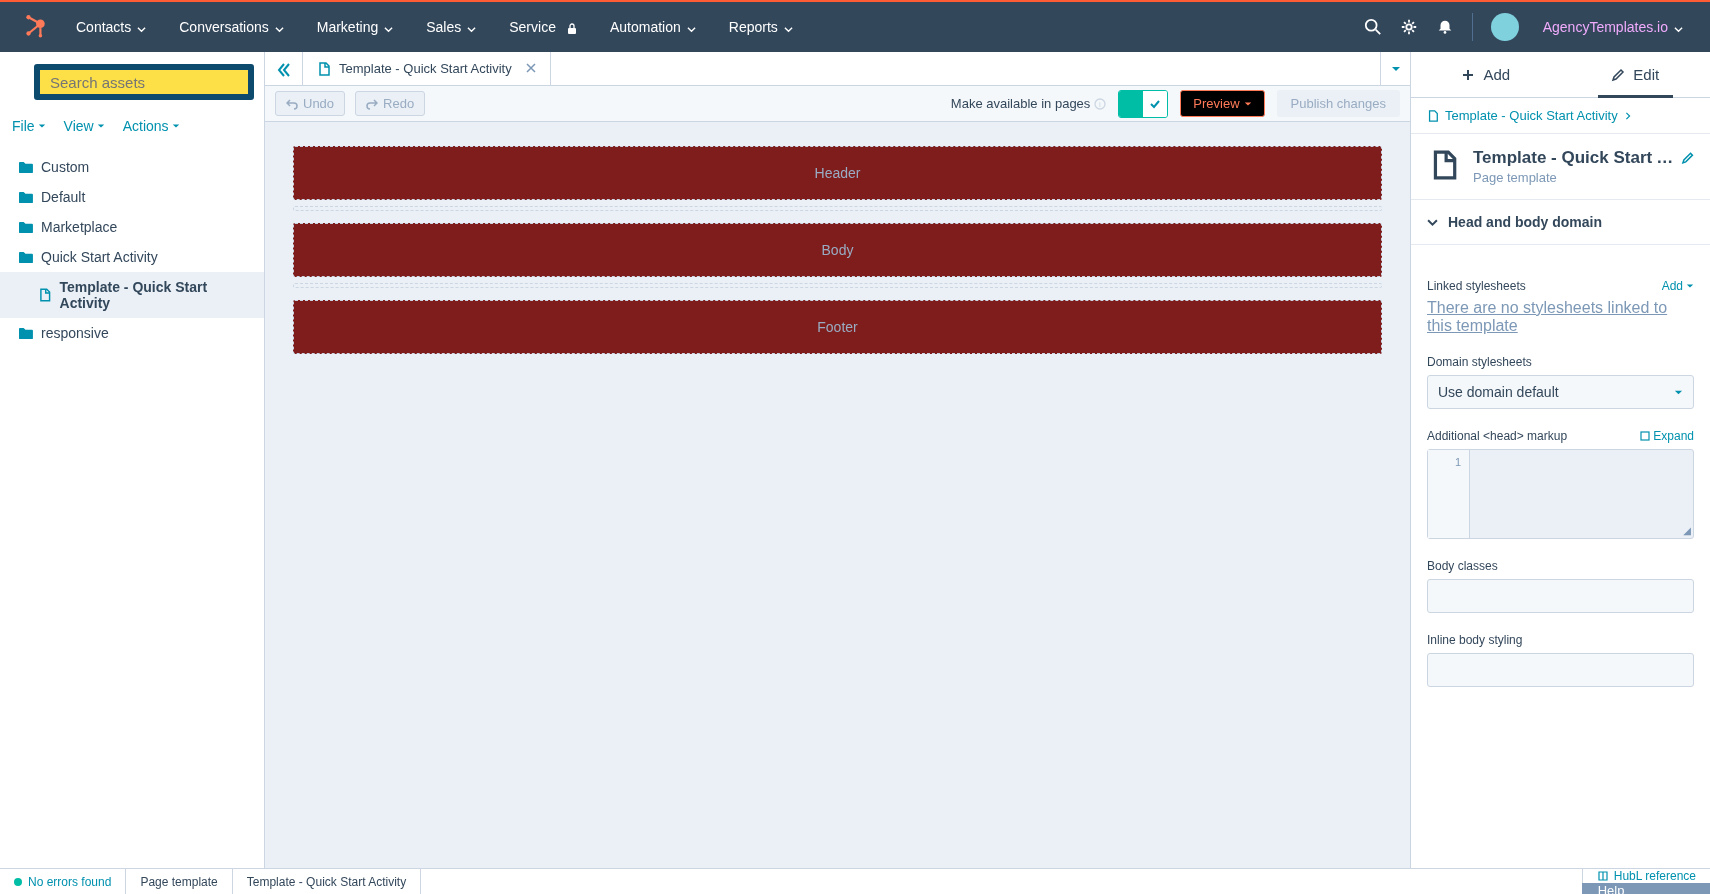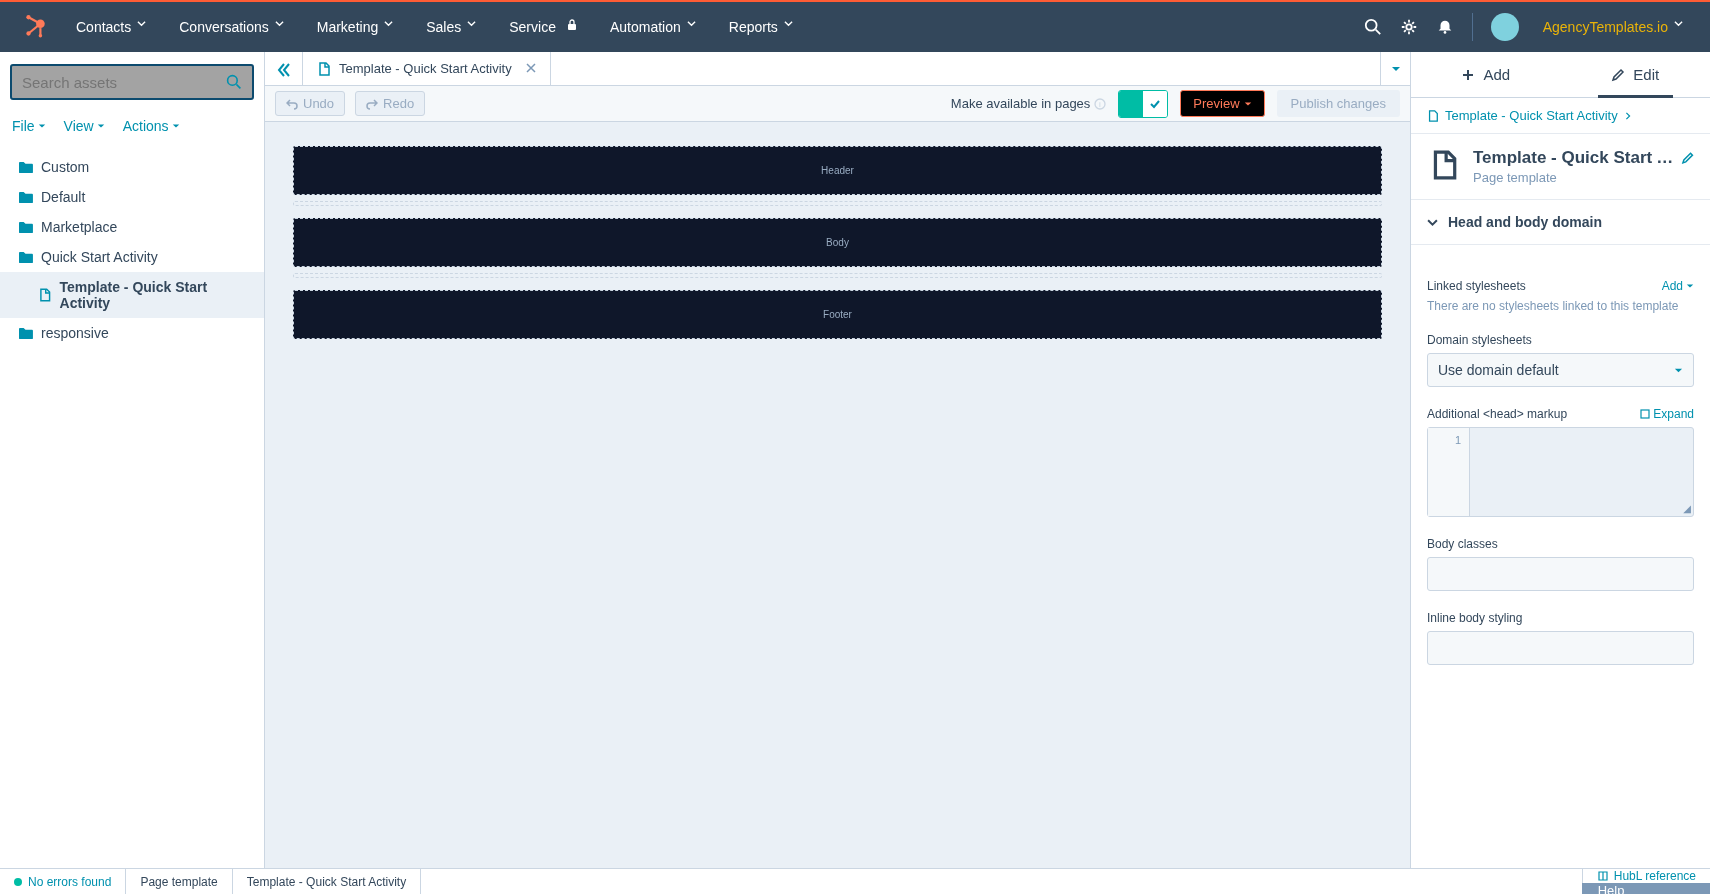--- a/index.html
+++ b/index.html
@@ -5,37 +5,37 @@
 * { margin: 0; padding: 0; box-sizing: border-box; font-family: -apple-system, BlinkMacSystemFont, "Segoe UI", Helvetica, Arial, sans-serif; }
 body { width: 1710px; height: 894px; overflow: hidden; background: #eaf0f6; position: relative; }
 
 
 .top-line { height: 2px; background: #ff5c35; }
 
 
 .top-nav { height: 50px; background: #33475b; display: flex; align-items: center; justify-content: space-between; padding: 0 20px; }
 .nav-left { display: flex; align-items: center; gap: 20px; }
 .logo-wrap { width: 30px; height: 30px; display: flex; align-items: center; justify-content: center; }
-.nav-item { color: #fff; font-size: 14px; display: flex; align-items: flex-start; gap: 6px; cursor: pointer; padding: 0 6px; }
+.nav-item { color: #fff; font-size: 14px; display: flex; align-items: flex-end; gap: 6px; cursor: pointer; padding: 0 6px; }
 .chev-down { width: 10px; height: 10px; display: inline-block; }
 .chev-down svg { display: block; }
 .lock-svg { margin-left: 4px; }
 .nav-right { display: flex; align-items: center; gap: 18px; }
 .nav-icon { color: #fff; cursor: pointer; display:flex; align-items:center; }
 .nav-divider { width: 1px; height: 28px; background: #516f90; }
 .avatar { width: 28px; height: 28px; border-radius: 50%; background: #7fd1de; }
-.account-name { color: #eab308; font-size: 14px; }
+.account-name { color: #f0abfc; font-size: 14px; }
 
 
 .app { display: flex; height: calc(894px - 52px - 26px); }
 
 
 .sidebar { width: 265px; background: #fff; border-right: 1px solid #cbd6e2; display: flex; flex-direction: column; padding: 12px 0 0 0; }
 .search-wrap { padding: 0 10px 10px 10px; }
-.search-box { display: flex; align-items: center; border: 2px solid #0c4a6e; background: #a3a3a3; border-radius: 3px; height: 36px; padding: 0 10px; }
+.search-box { display: flex; align-items: center; border: 6px solid #0c4a6e; background: #fde047; border-radius: 3px; height: 36px; padding: 0 10px; margin-left: 24px; }
 .search-box input { border: none; background: transparent; flex: 1; font-size: 15px; color: #33475b; outline: none; }
 .side-actions { display: flex; gap: 18px; padding: 8px 12px 10px 12px; font-size: 14px; }
 .side-action { color: #0091ae; cursor: pointer; display: flex; align-items: center; gap: 3px; }
 .tree { padding-top: 8px; }
 .tree-row { display: flex; align-items: center; gap: 8px; padding: 7px 10px 7px 18px; font-size: 14px; color: #33475b; cursor: pointer; }
 .tree-row.active { background: #eaf0f6; font-weight: 600; }
 .tree-row.nested { padding-left: 38px; }
 .folder-ico { color: #0091ae; }
 .file-ico { color: #0091ae; }
 
@@ -56,39 +56,39 @@
 .avail-label { font-size: 13px; color: #33475b; display:flex; align-items:center; gap:4px;}
 .toggle-wrap { display: flex; align-items: center; border: 1px solid #00bda5; border-radius: 3px; overflow: hidden; height: 28px; }
 .toggle-on { width: 24px; height: 100%; background: #00bda5; }
 .toggle-check { width: 24px; height: 100%; display: flex; align-items: center; justify-content: center; color: #0091ae; background:#fff; }
 .preview-btn { border: 1px solid #ff7a59; background: #000000; color: #ff7a59; font-size: 13px; padding: 5px 12px; border-radius: 3px; display:flex; align-items:center; gap:4px; cursor:pointer; }
 .publish-btn { border: none; background: #eaf0f6; color: #99acc2; font-size: 13px; padding: 6px 14px; border-radius: 3px; cursor:default; }
 
 
 .center-col { flex: 1; display: flex; flex-direction: column; background: #eaf0f6; min-width:0; }
 .canvas { flex: 1; padding: 24px 28px; }
-.placeholder-box { border: 1px dashed #cbd6e2; background: #0f172a; color: #99acc2; font-size: 10px; text-align: center; padding: 18px; border-radius: 2px; margin-bottom: 14px; }
+.placeholder-box { border: 1px dashed #cbd6e2; background: #7f1d1d; color: #99acc2; font-size: 14px; text-align: center; padding: 18px; border-radius: 2px; margin-bottom: 14px; }
 .placeholder-divider { height:5px; border:1px dashed #cbd6e2; border-radius:2px; margin: -8px 0 12px 0; }
 
 
 .right-panel { width: 300px; background: #fff; border-left: 1px solid #cbd6e2; display: flex; flex-direction: column; overflow:hidden; }
 .rp-tabs { display: flex; height: 46px; border-bottom: 1px solid #cbd6e2; }
 .rp-tab { flex: 1; display: flex; align-items: center; justify-content: center; gap: 8px; font-size: 15px; color: #33475b; cursor: pointer; position: relative; }
 .rp-tab.active::after { content: ""; position: absolute; bottom: -1px; left: 25%; right: 25%; height: 3px; background: #33475b; }
 .breadcrumb { padding: 10px 16px; font-size: 13px; color: #0091ae; display:flex; align-items:center; gap:6px; border-bottom:1px solid #e5eaf0;}
 .template-header { padding: 14px 16px; display: flex; align-items: flex-start; gap: 12px; border-bottom: 1px solid #e5eaf0; }
 .tpl-icon-box { width: 34px; height: 34px; display:flex; align-items:center; justify-content:center;}
 .tpl-title { font-size: 17px; font-weight: 600; color: #33475b; display:flex; align-items:center; gap:6px;}
 .tpl-sub { font-size: 13px; color: #7c98b6; margin-top: 2px;}
 .section-head { padding: 14px 16px; font-size: 14px; font-weight: 600; color: #33475b; border-bottom: 1px solid #e5eaf0; display:flex; align-items:center; gap:10px;}
 .rp-body { padding: 14px 16px; overflow-y: auto; flex:1;}
 .field-row { margin-bottom: 18px; }
 .field-label { font-size: 12px; color: #33475b; margin-bottom: 6px; display:flex; justify-content:space-between; align-items:center;margin-top:20px;}
 .field-label .link { color: #0091ae; cursor:pointer; font-size:12px; display:flex; align-items:center; gap:3px;}
-.field-note { font-size: 12px; color: #7c98b6; }
+.field-note { font-size: 16px; color: #7c98b6; text-decoration: underline; }
 .select-box { border: 1px solid #cbd6e2; background: #f5f8fa; border-radius: 3px; padding: 8px 10px; font-size: 14px; color: #33475b; display:flex; justify-content:space-between; align-items:center; cursor:pointer;}
 .code-box { border:1px solid #cbd6e2; background:#eaf0f6; border-radius:3px; height:90px; display:flex; position:relative;}
 .code-gutter { width:42px; border-right:1px solid #cbd6e2; background:#f5f8fa; font-size:11px; color:#7c98b6; padding:6px 8px; text-align:right;}
 .code-resize { position:absolute; right:2px; bottom:2px; color:#7c98b6; font-size:10px;}
 .text-input { border:1px solid #cbd6e2; background:#f5f8fa; border-radius:3px; height:34px; width:100%; padding:0 10px; font-size:14px;}
 
 
 .status-bar { position: absolute; bottom: 0; left: 0; right: 0; height: 26px; background: #fff; border-top: 1px solid #cbd6e2; display: flex; align-items: center; font-size: 12px; color: #33475b; }
 .status-seg { padding: 0 14px; height: 100%; display: flex; align-items: center; border-right: 1px solid #cbd6e2; gap:6px; }
 .status-dot { width:8px; height:8px; border-radius:50%; background:#00bda5; }

